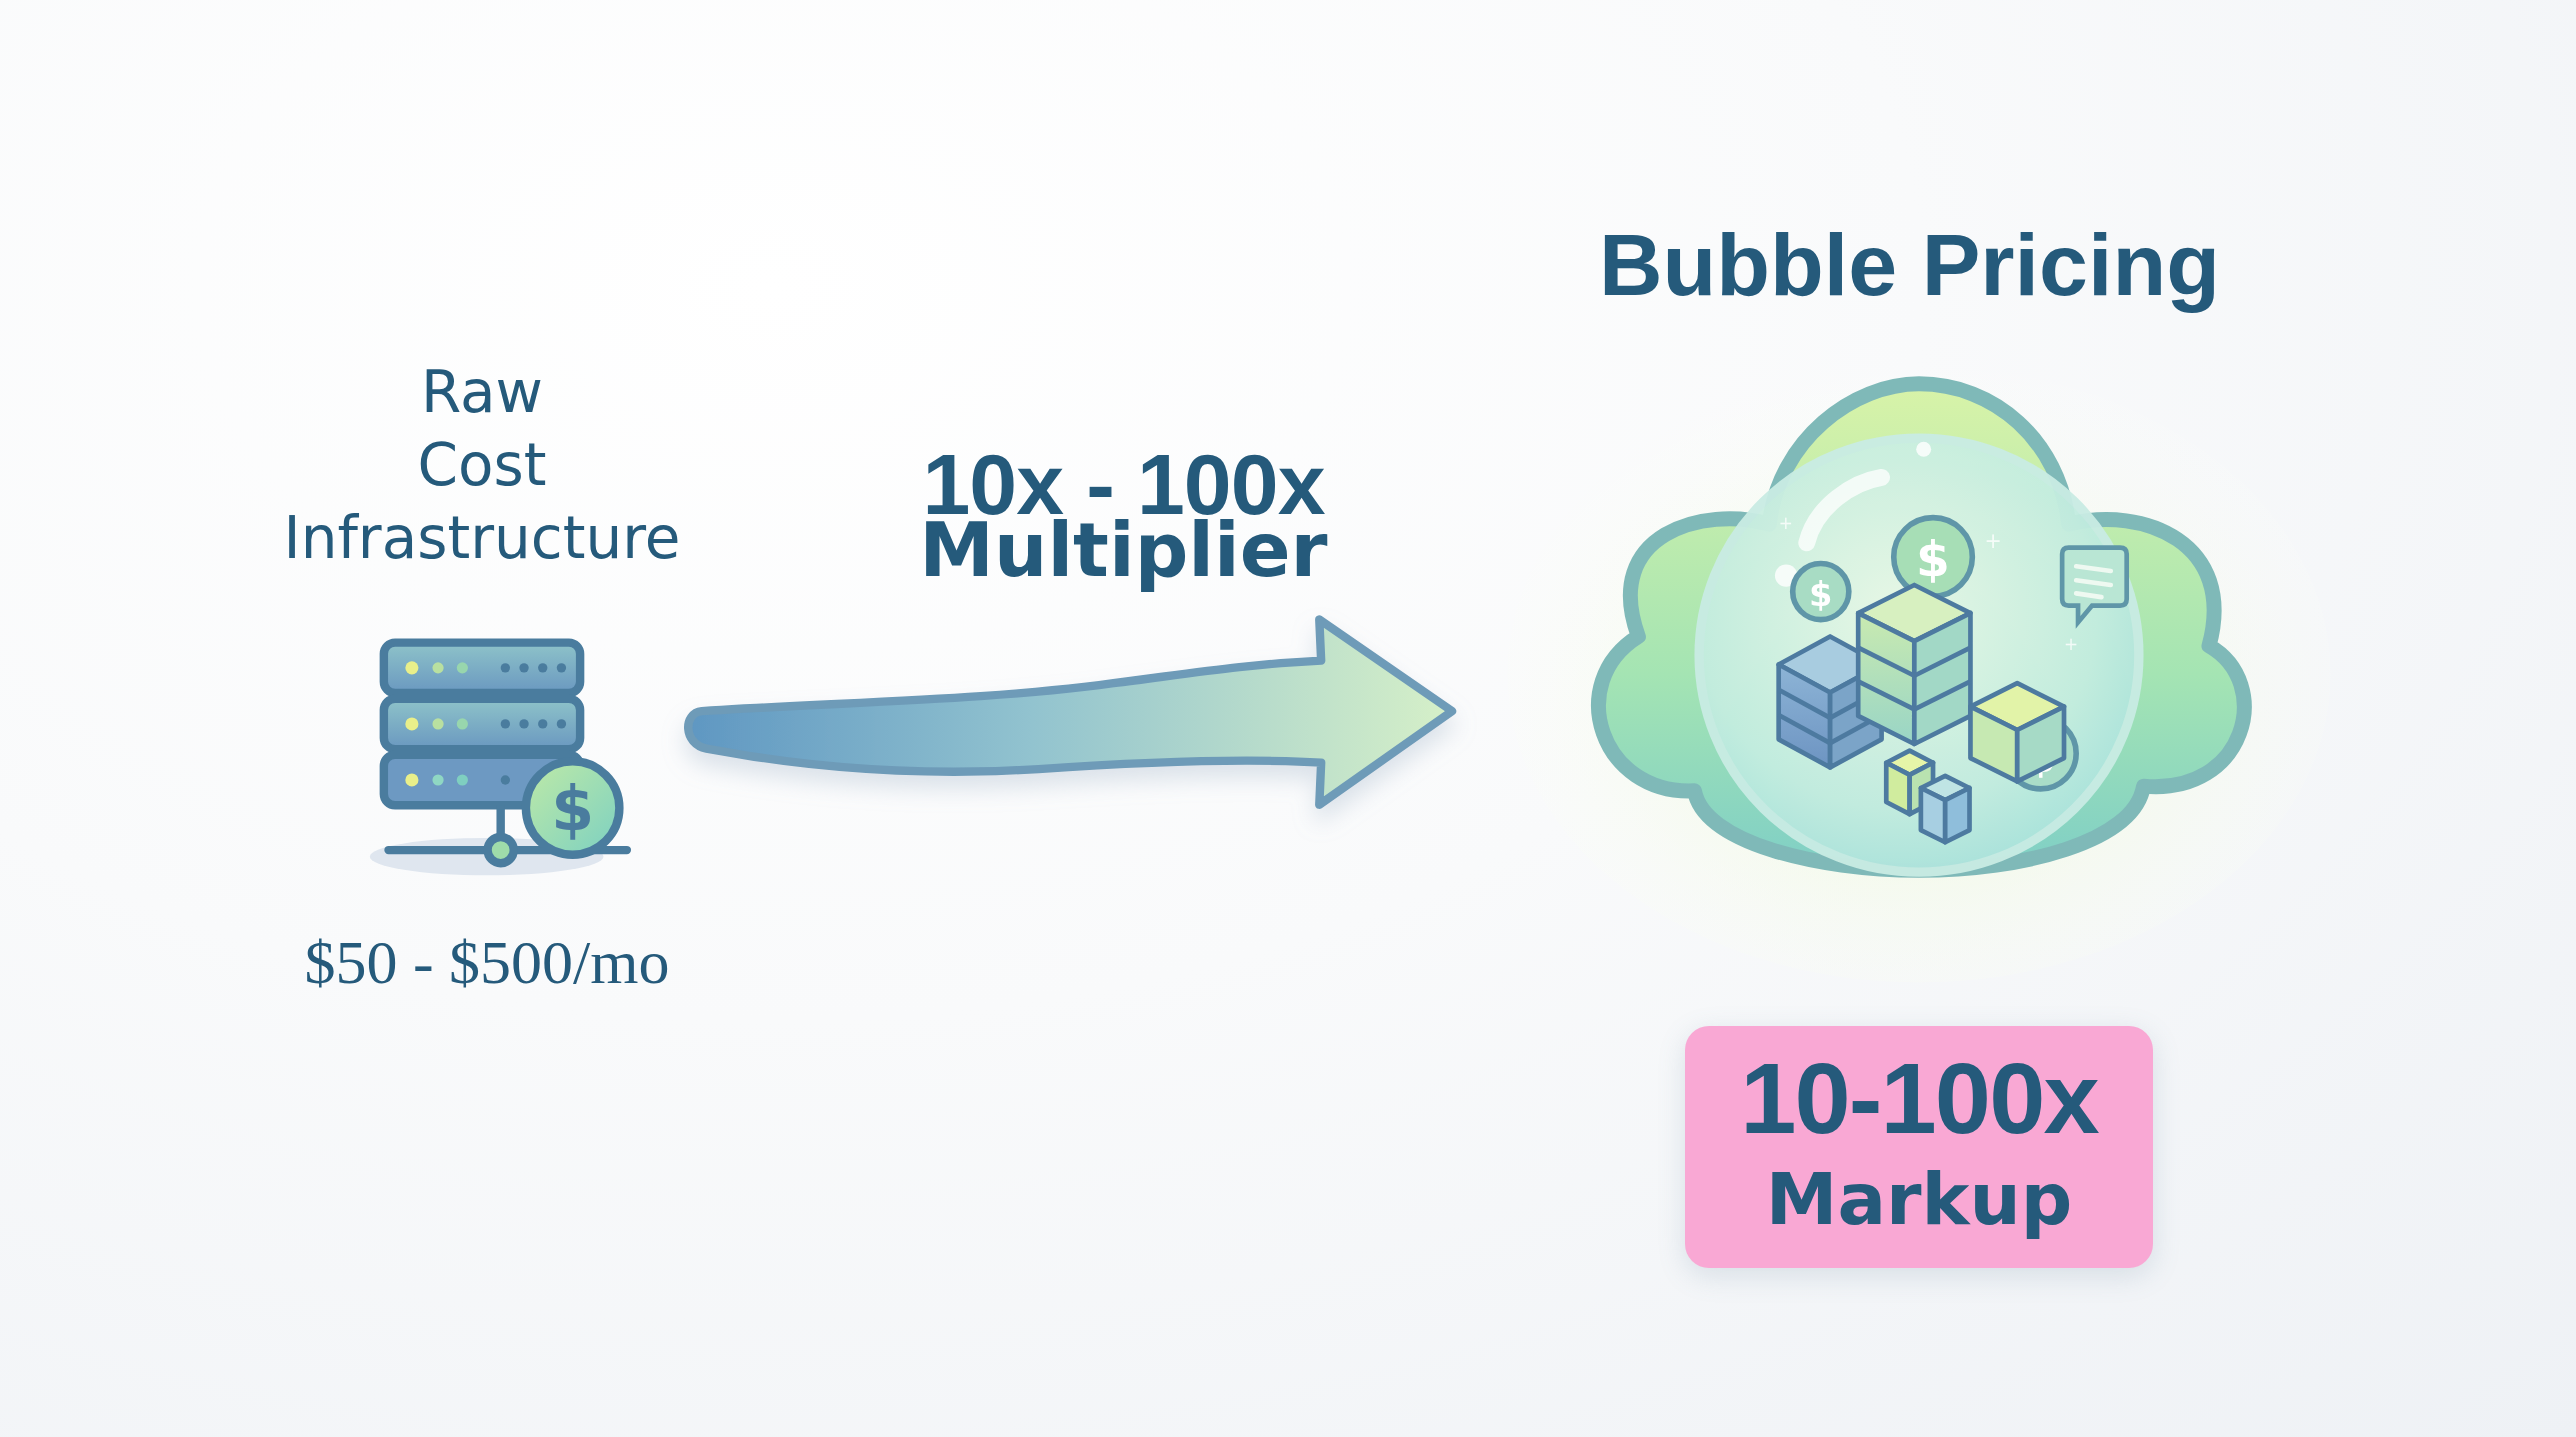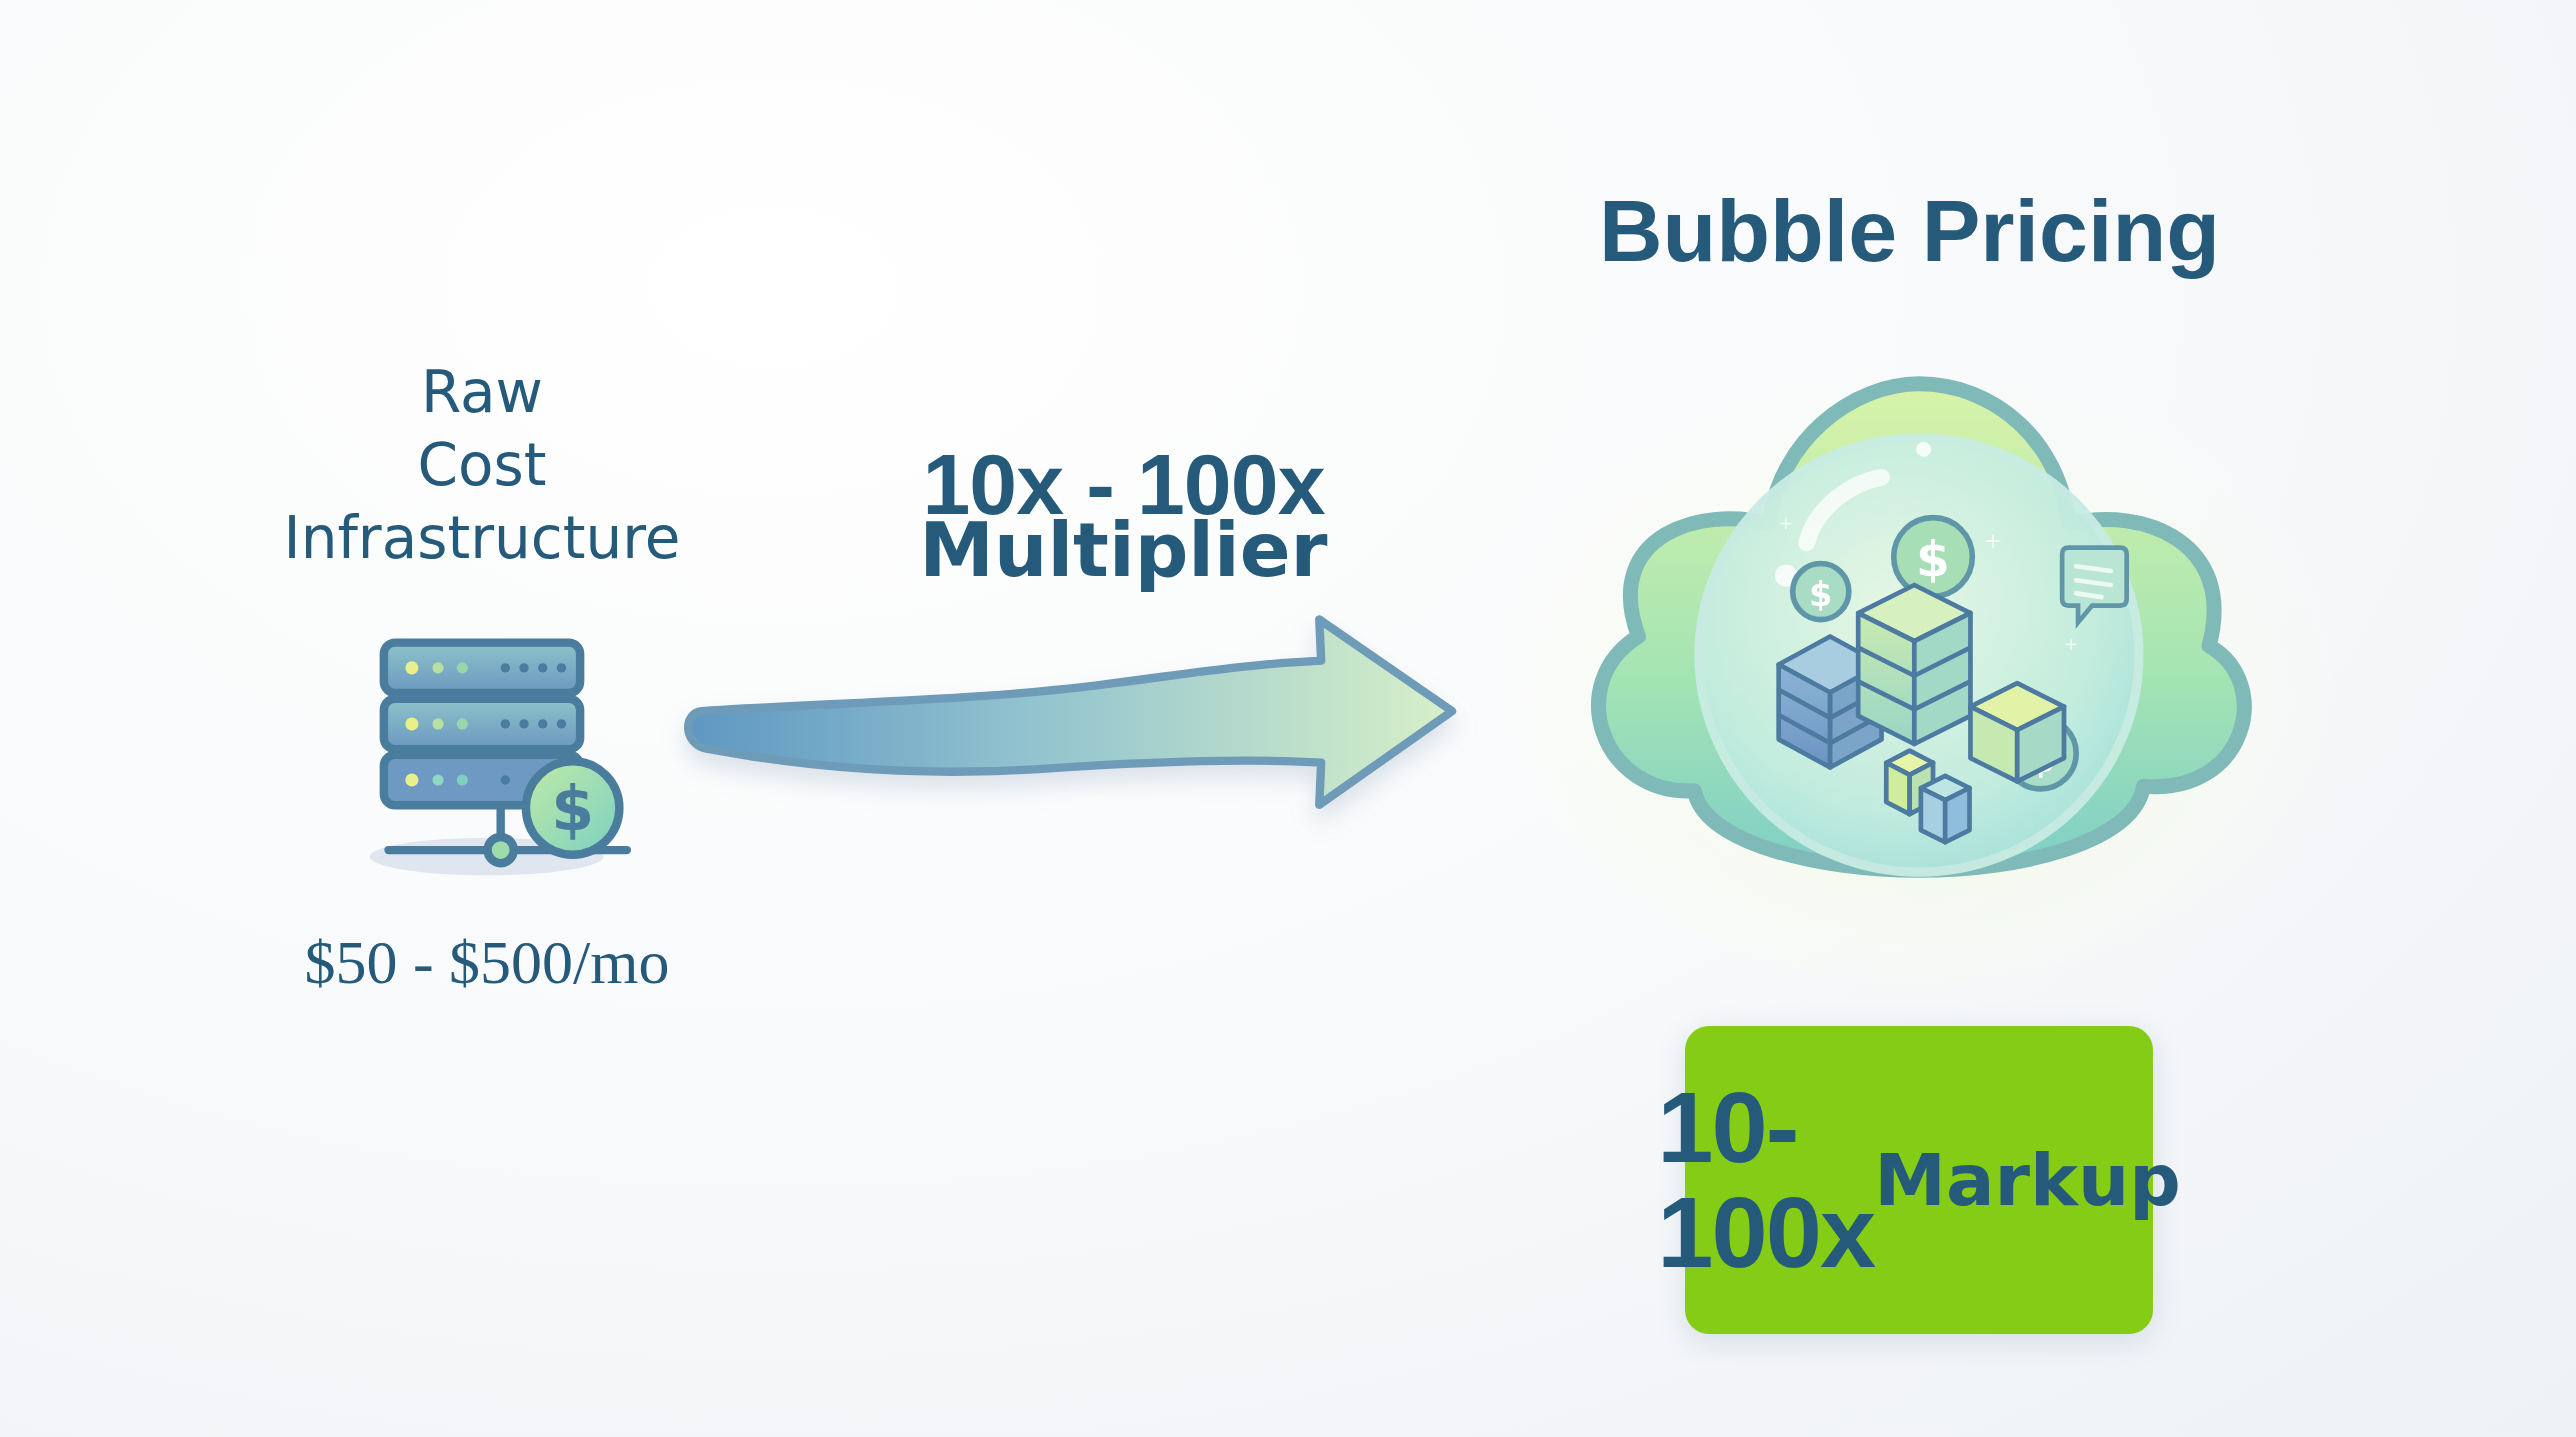--- a/index.html
+++ b/index.html
@@ -8,26 +8,26 @@
     background: radial-gradient(ellipse at 30% 20%, #ffffff 0%, #f9fafb 45%, #eef1f5 100%);
     font-family: "Liberation Sans", sans-serif;
     color: #245a7a;
   }
   .abs { position: absolute; }
   .txt { color: #255a7b; text-align: center; white-space: nowrap; }
   .raw-label { left: 215px; top: 356px; width: 534px; font-size: 58px; line-height: 73px; font-family: "DejaVu Sans", sans-serif; font-weight: 400; }
   .raw-price { left: 206px; top: 927px; width: 562px; font-size: 62px; font-family: Liberation Serif, serif; }
   .mult-top { left: 777px; top: 435px; width: 693px; font-size: 86px; font-weight: 700; letter-spacing: -0.9px; }
   .mult-bottom { left: 777px; top: 506px; width: 693px; font-size: 75px; font-family: "DejaVu Sans", sans-serif; font-weight: 700; }
-  .title { left: 1535px; top: 180px; width: 749px; font-size: 88px; font-weight: 700; }
+  .title { left: 1535px; top: 214px; width: 749px; font-size: 88px; font-weight: 700; }
   .markup-card {
-    left: 1685px; top: 1026px; width: 468px; height: 308px;
-    background: #84cc16; border-radius: 24px;
+    left: 1685px; top: 1026px; width: 468px; height: 242px;
+    background: #f9a8d4; border-radius: 24px;
     box-shadow: 0 7.5px 28px rgba(90,120,150,0.18);
-    display: flex; flex-direction: row; align-items: center; justify-content: center;
+    display: flex; flex-direction: column; align-items: center; justify-content: center;
   }
   .markup-num { font-size: 101px; font-weight: 700; line-height: 105px; color: #255a7b; letter-spacing: -1.9px; }
   .markup-word { font-size: 72px; font-weight: 700; line-height: 97px; color: #255a7b; font-family: "DejaVu Sans", sans-serif; }
   svg { position: absolute; overflow: visible; }
 </style>
 </head>
 <body>
 
 <div class="abs txt raw-label">
   <div>Raw</div>

